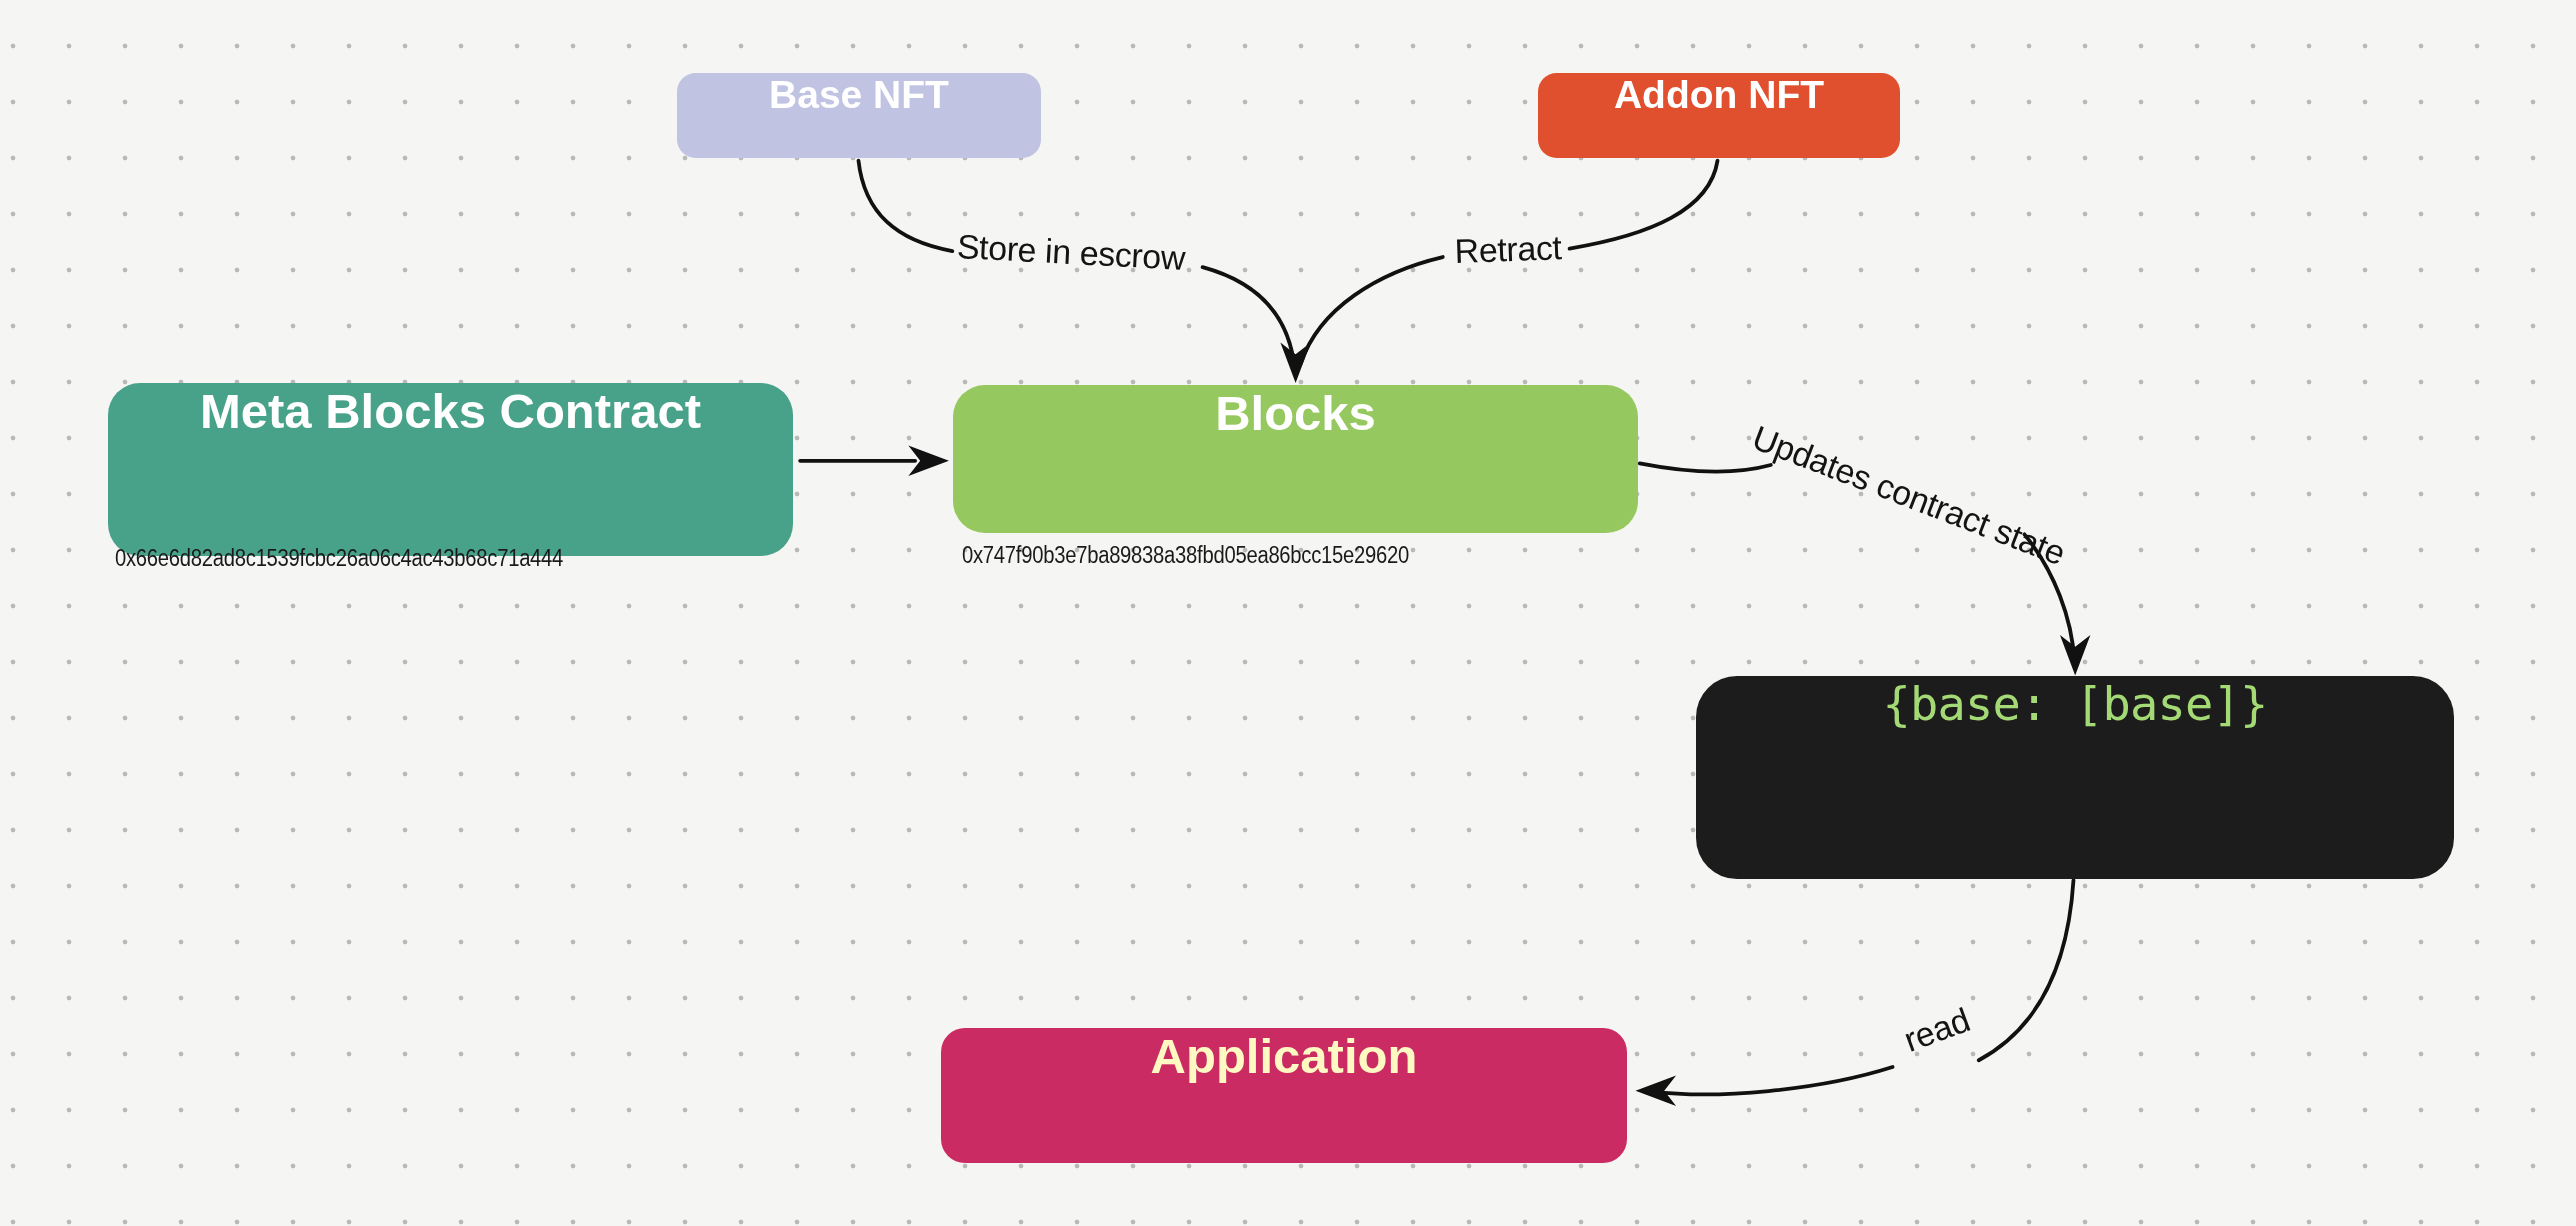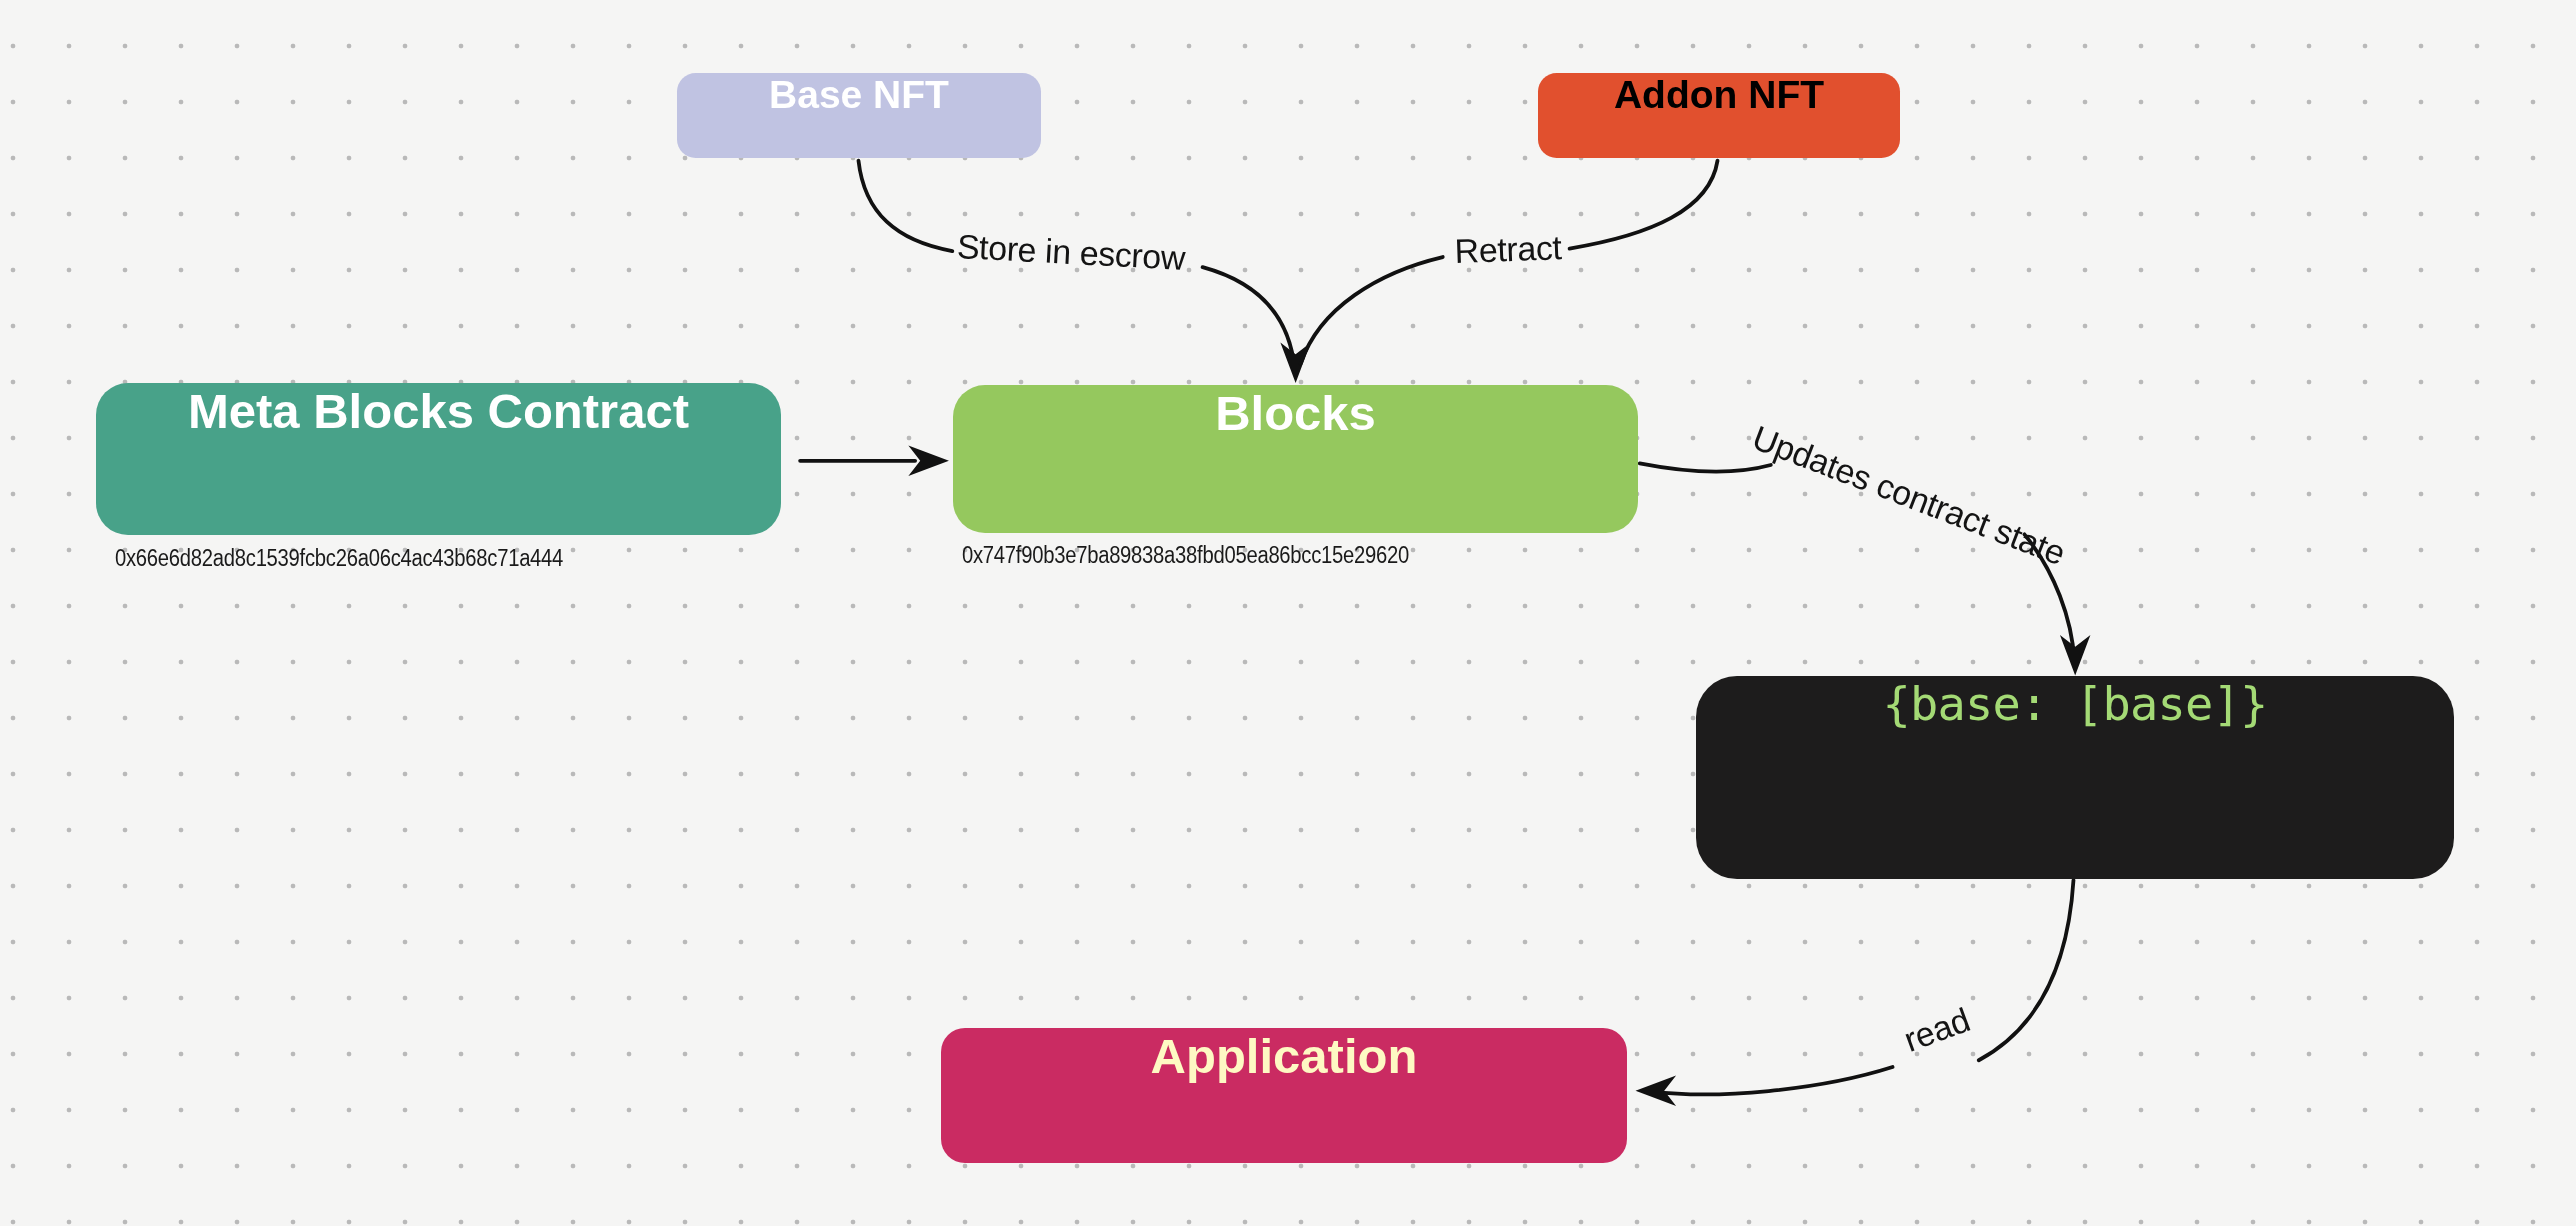--- a/index.html
+++ b/index.html
@@ -18,21 +18,21 @@
   svg.edges { position: absolute; left: 0; top: 0; width: 2576px; height: 1226px; }
   .edge-path { fill: none; stroke: #111111; stroke-width: 4.5; stroke-linecap: round; }
   .arrowhead { fill: #111111; stroke: none; }
 
   .node {
     position: absolute; display: flex; align-items: flex-start; justify-content: center;
     color: #ffffff; font-weight: bold; white-space: nowrap;
   }
   .node-base-nft   { left: 677px;  top: 73px;   width: 364px; height: 85px; border-radius: 18.6px; font-size: 39px; }
   .node-addon-nft  { left: 1538px; top: 73px;   width: 362px; height: 85px; border-radius: 18.6px; font-size: 39px; }
-  .node-meta       { left: 96px;  top: 383px;  width: 685px; height: 152px; border-radius: 32px; font-size: 49px; }
+  .node-meta       { left: 108px;  top: 383px;  width: 685px; height: 173px; border-radius: 32px; font-size: 49px; }
   .node-avatars    { left: 953px; top: 385px;  width: 685px; height: 148px; border-radius: 32px; font-size: 49px; }
   .node-state      { left: 1696px; top: 676px;  width: 758px; height: 203px; border-radius: 41px;
                      font-family: "DejaVu Sans Mono", monospace; font-weight: normal; font-size: 47px; letter-spacing: -0.8px; }
   .node-application{ left: 941px; top: 1028px; width: 686px; height: 135px; border-radius: 24px; font-size: 49px; }
 
   .address {
     position: absolute; font-size: 23px; color: #1a1a1a;
     letter-spacing: -0.3px; white-space: nowrap;
     transform: scaleX(0.88); transform-origin: left top;
   }
@@ -81,21 +81,21 @@
     <path class="edge-path" d="M 2452 1041 C 2446 1136, 2414 1214, 2340 1254"></path>
     <path class="edge-path" d="M 2238 1262 C 2150 1290, 2030 1300, 1954 1291"></path>
     <path class="arrowhead" d="M 1934 1290 L 1982 1272 L 1968 1290 L 1982 1308 Z"></path>
   </g>
 </svg>
 
 <div class="node node-base-nft" style="background-color: rgb(192, 195, 226); color: rgb(255, 255, 255);">
   <span>Base NFT</span>
 </div>
 
-<div class="node node-addon-nft" style="background-color: rgb(225, 80, 46); color: #000000;">
+<div class="node node-addon-nft" style="background-color: rgb(225, 80, 46); color: #ffffff;">
   <span>Addon NFT</span>
 </div>
 
 <div class="node node-meta" style="background-color: rgb(72, 162, 137); color: rgb(255, 255, 255);">
   <span>Meta Blocks Contract</span>
 </div>
 
 <div class="node node-avatars" style="background-color: rgb(149, 200, 94); color: rgb(255, 255, 255);">
   <span>Blocks</span>
 </div>

